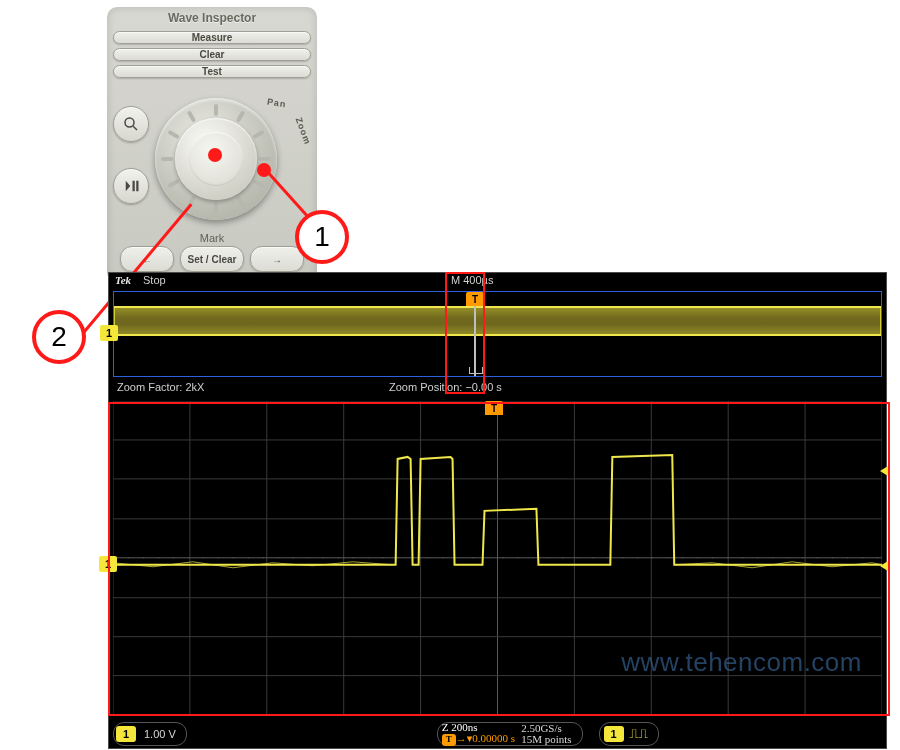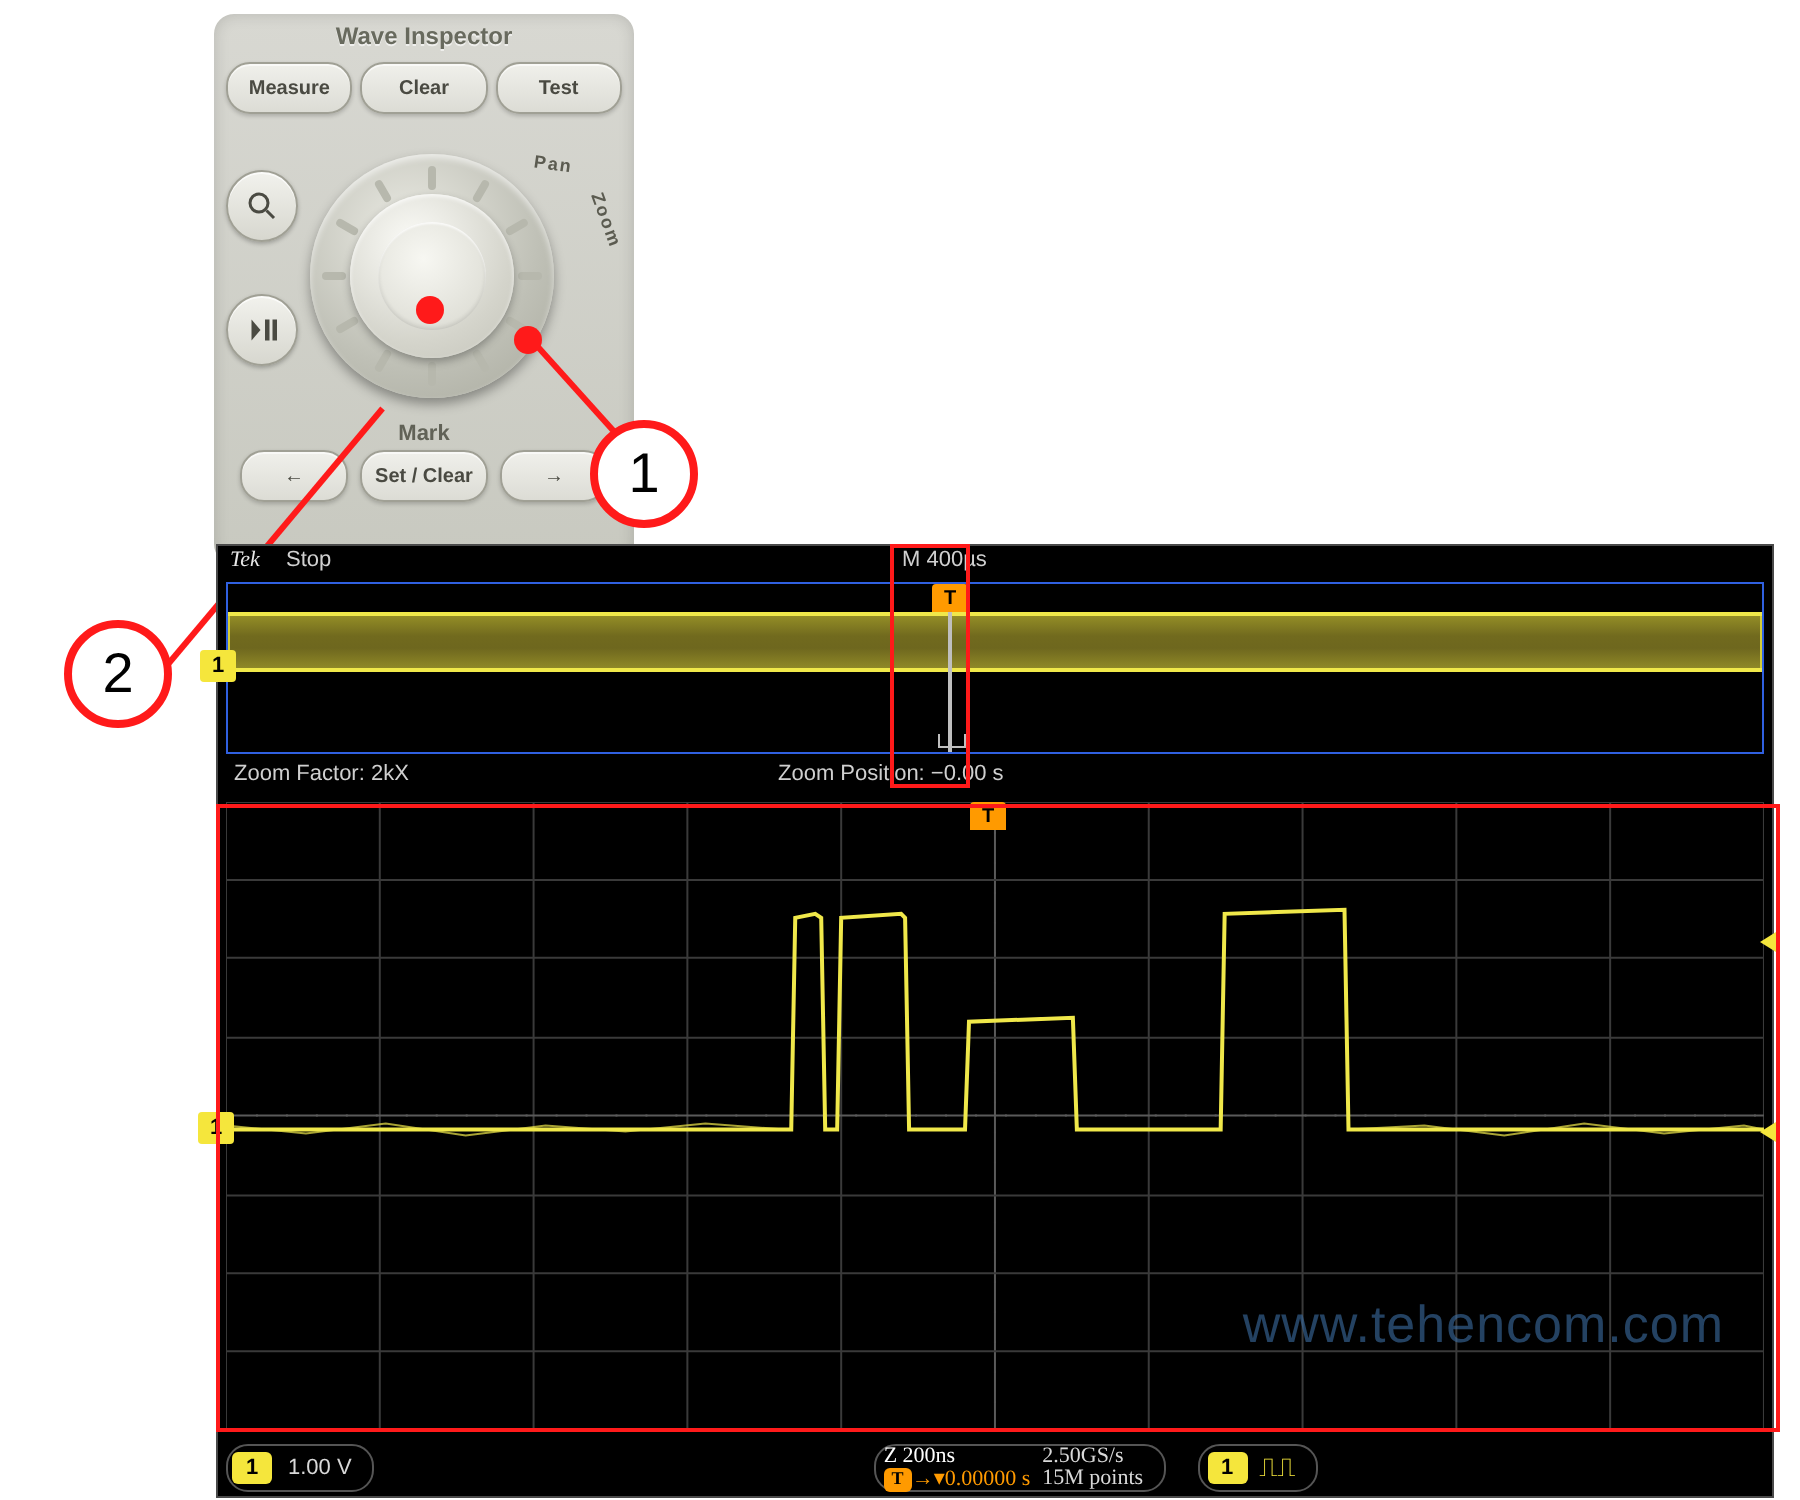--- a/index.html
+++ b/index.html
@@ -29,20 +29,21 @@
     font-weight: bold;
     color: #686a5e;
     margin-top: 4px;
     text-shadow: 0 1px 0 rgba(255,255,255,0.6);
   }
   .top-buttons {
     display: flex;
     justify-content: space-between;
     margin: 6px 6px 0 6px;
     gap: 4px;
+    flex-direction: column;
   }
   .pill-btn {
     flex: 1;
     height: 24px;
     background: linear-gradient(#f0f0eb, #dcdcd5);
     border: 1px solid #a0a095;
     border-radius: 12px;
     font-size: 10px;
     font-weight: bold;
     color: #4a4a42;
@@ -111,21 +112,21 @@
     content:"";
     position:absolute;
     inset:14px;
     border-radius:50%;
     background: radial-gradient(circle at 42% 34%, #f7f7f2, #d8d8cf);
     box-shadow: inset 0 1px 1px rgba(255,255,255,0.8), inset 0 -1px 2px rgba(0,0,0,0.12);
   }
   .mark-label {
     text-align:center;
     font-size:11px;
-    font-weight:bold;
+    font-weight:normal;
     color:#616257;
     margin-top:-6px;
   }
   .mark-row {
     display:flex;
     justify-content:center;
     gap:6px;
     margin-top:2px;
   }
   .mark-row .pill-btn { width:52px; flex:0 0 auto; }
@@ -138,21 +139,21 @@
     width:777px; height:475px;
     background:#000;
     border:1px solid #4a4a4a;
   }
   .scope-top {
     position:relative;
     height:16px;
     color:#fff;
     font-size:11px;
   }
-  .lbl-tek { position:absolute; left:6px; top:1px; font-weight:normal; color:#e8e8e8; font-family:"Times New Roman",serif; font-style:italic;}
+  .lbl-tek { position:absolute; left:6px; top:1px; font-weight:bold; color:#e8e8e8; font-family:"Times New Roman",serif; font-style:italic;}
   .lbl-stop { position:absolute; left:34px; top:1px; color:#d0d0d0; }
   .lbl-m    { position:absolute; left:342px; top:1px; color:#d0d0d0;text-align:center; }
 
   .overview {
     position:absolute;
     left:4px; right:4px; top:18px;
     height:84px;
     background:#000;
     border:1px solid #3060e0;
   }

